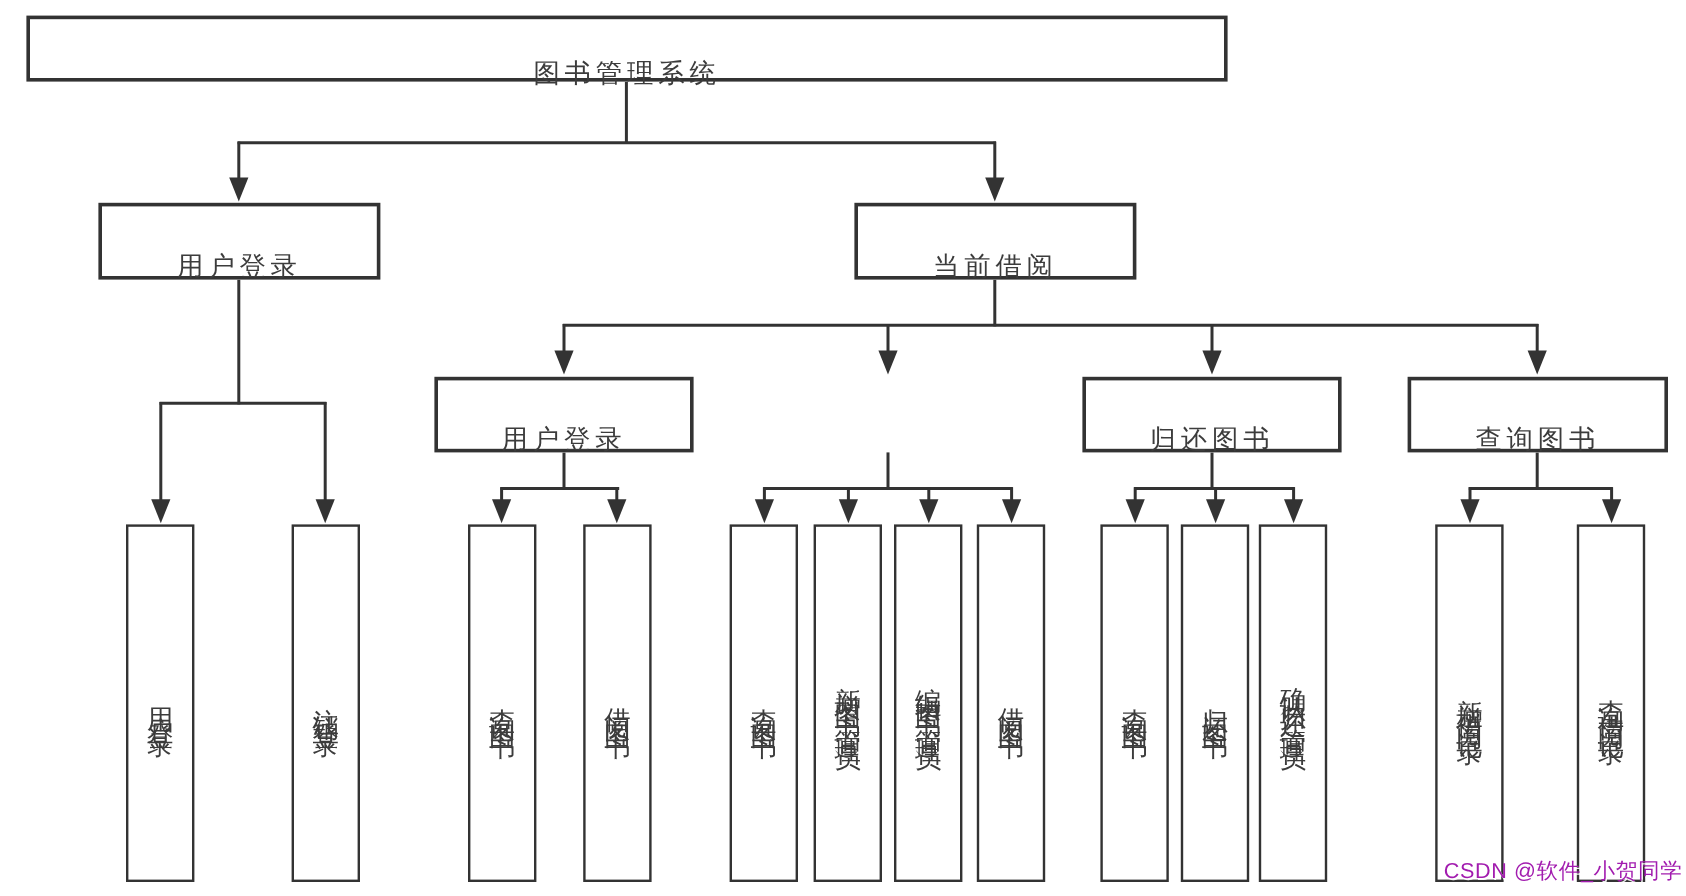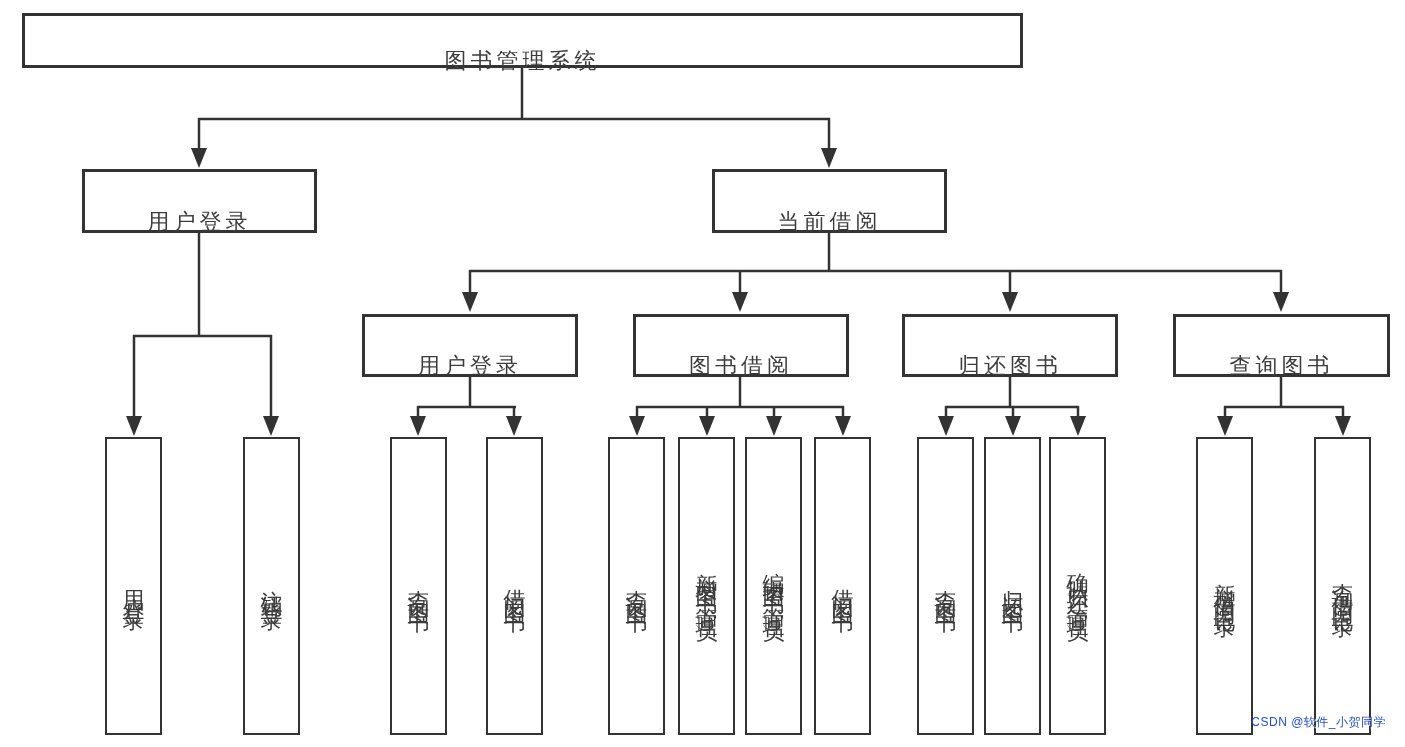--- a/index.html
+++ b/index.html
@@ -45,26 +45,26 @@
   .vbox .vlabel {
     writing-mode: vertical-rl;
     text-orientation: mixed;
     font-size: 22px;
     letter-spacing: 7px;
     line-height: 1;
     white-space: nowrap;
   }
   .watermark {
     position: absolute;
-    right: 19px;
+    right: 3px;
     top: 714px;
     z-index: 3;
-    font-size: 12px;
+    font-size: 18px;
     letter-spacing: 0.5px;
-    color: #1d4ed8;
+    color: #a21caf;
     text-shadow: 1px 1px 0 rgba(255,255,255,0.9);
     white-space: nowrap;
   }
 </style>
 </head>
 <body>
 
 <div class="diagram">
 
   <svg class="connectors" id="connectors" width="1405" height="747">
@@ -129,23 +129,20 @@
   <div class="box" style="left:82px;top:169px;width:235px;height:64px">
     <span class="hlabel">用户登录</span>
   </div>
   <div class="box" style="left:712px;top:169px;width:235px;height:64px">
     <span class="hlabel">当前借阅</span>
   </div>
 
   <div class="box" style="left:362px;top:314px;width:216px;height:63px">
     <span class="hlabel">用户登录</span>
   </div>
-  <div class="box" style="left:633px;top:314px;width:216px;height:63px">
-    <span class="hlabel">图书借阅</span>
-  </div>
   <div class="box" style="left:902px;top:314px;width:216px;height:63px">
     <span class="hlabel">归还图书</span>
   </div>
   <div class="box" style="left:1173px;top:314px;width:217px;height:63px">
     <span class="hlabel">查询图书</span>
   </div>
 
   <div class="box vbox" style="left:105px;top:437px;width:57px;height:298px">
     <span class="vlabel">用户登录</span>
   </div>

